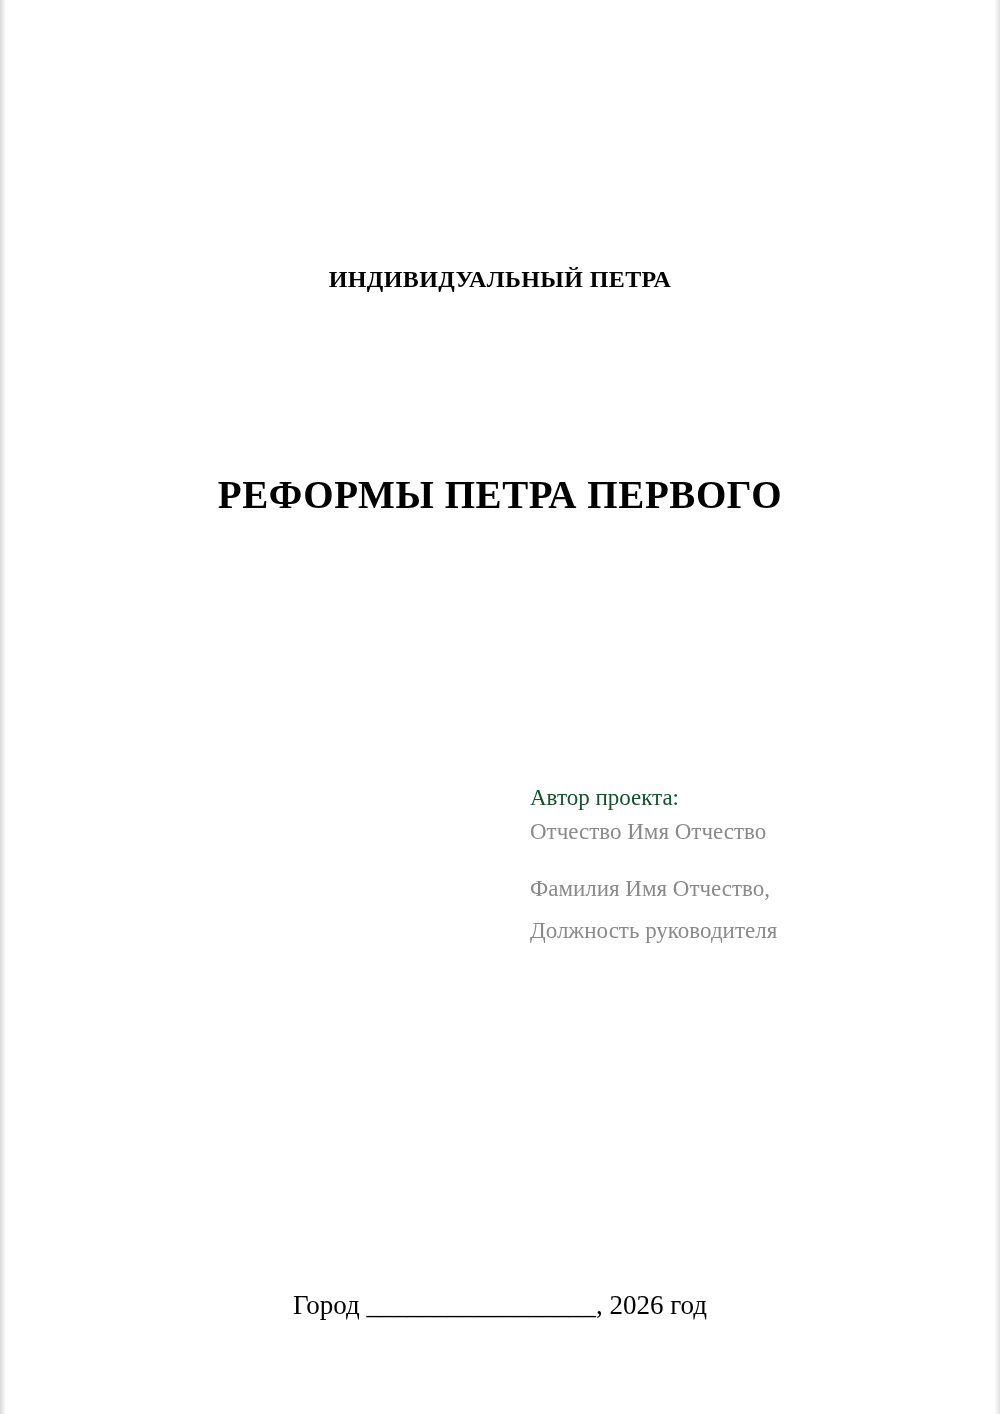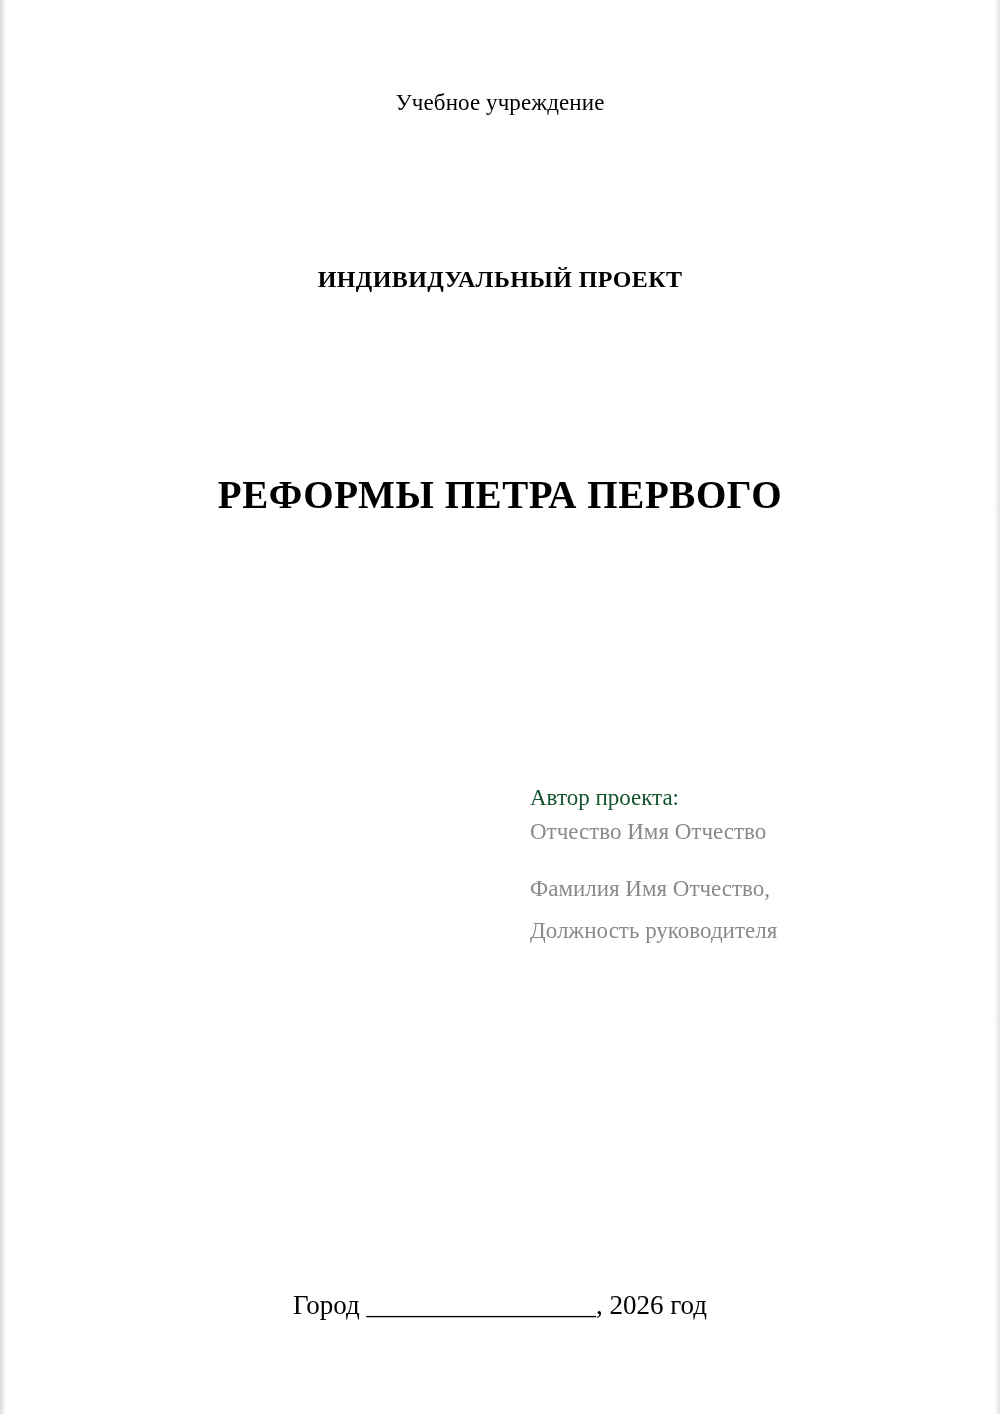--- a/index.html
+++ b/index.html
@@ -104,23 +104,22 @@
   }
   .footer .city-line {
     white-space: pre;
   }
 </style>
 </head>
 <body>
 
 <div class="page">
 
-  <div class="institution">Учебное учреждение</div>
 
-  <div class="doc-type">ИНДИВИДУАЛЬНЫЙ ПРОЕКТ</div>
+  <div class="doc-type">ИНДИВИДУАЛЬНЫЙ ПЕТРА</div>
 
   <h1 class="doc-title">РЕФОРМЫ ПЕТРА ПЕРВОГО</h1>
 
   <div class="credits">
 
     <div class="block">
       <span class="label">Автор проекта:</span>
       <span class="value">Отчество Имя Отчество</span>
     </div>
 

